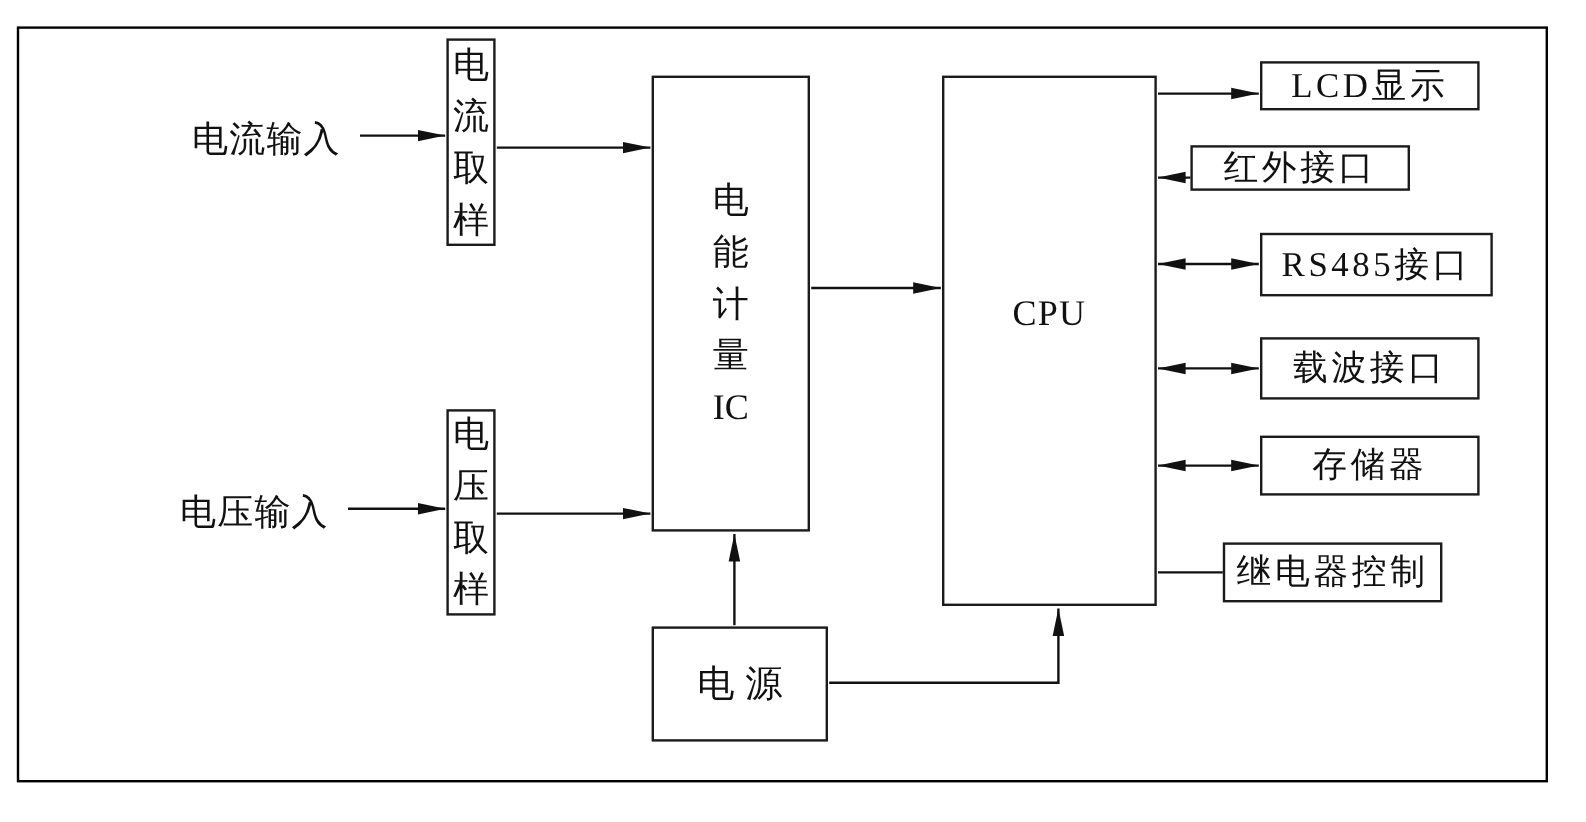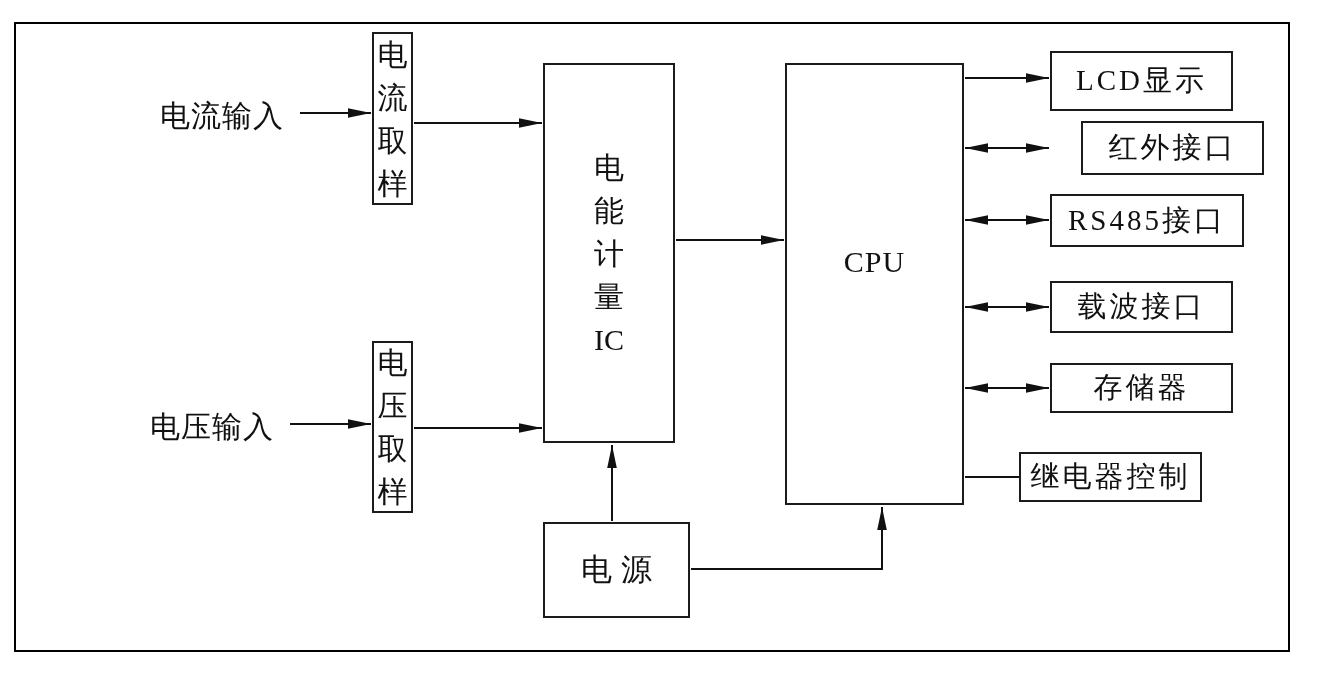--- a/index.html
+++ b/index.html
@@ -138,25 +138,25 @@
   </div>
 
   <div class="box cpu-box" style="left:785px; top:63px; width:179px; height:442px;">
     <span class="cpu-label">CPU</span>
   </div>
 
   <div class="box" style="left:543px; top:522px; width:147px; height:96px;text-align:right;">
     <span class="power-label">电源</span>
   </div>
 
-  <div class="box" style="left:1050px; top:51px; width:183px; height:60px;">
+  <div class="box" style="left:1050px; top:51px; width:183px; height:41px;">
     <span class="hlabel">LCD显示</span>
   </div>
 
-  <div class="box" style="left:1081px; top:121px; width:183px; height:54px;">
+  <div class="box" style="left:992px; top:121px; width:183px; height:38px;">
     <span class="hlabel">红外接口</span>
   </div>
 
   <div class="box" style="left:1050px; top:194px; width:194px; height:53px;">
     <span class="hlabel">RS485接口</span>
   </div>
 
   <div class="box" style="left:1050px; top:281px; width:183px; height:52px;">
     <span class="hlabel">载波接口</span>
   </div>

